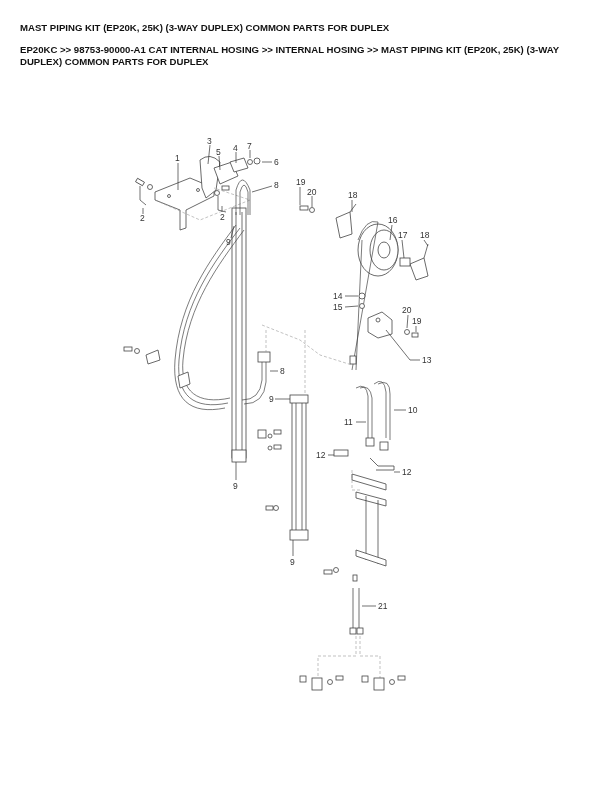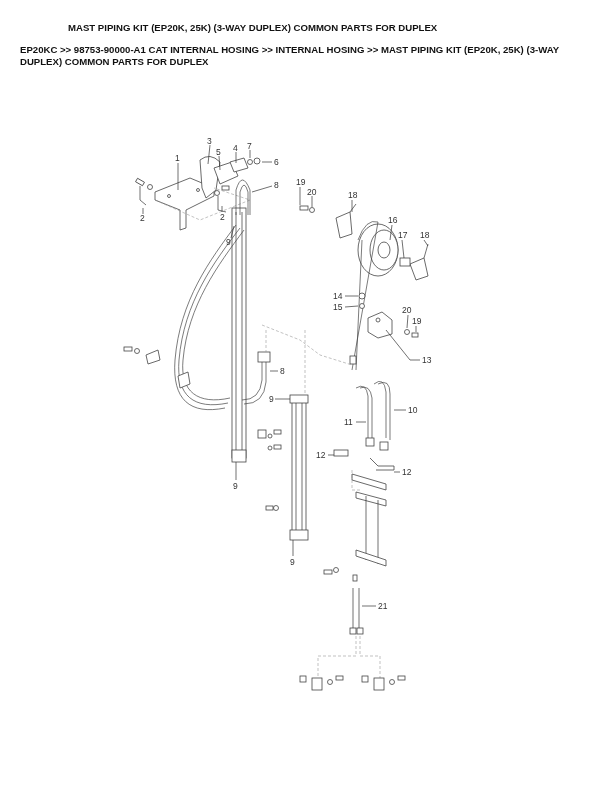--- a/index.html
+++ b/index.html
@@ -1,17 +1,17 @@
 <!DOCTYPE html>
 <html><head>
 <meta charset="utf-8">
 <style>
   html,body{margin:0;padding:0;background:#ffffff;}
   body{width:612px;height:792px;position:relative;overflow:hidden;font-family:"Liberation Sans",sans-serif;color:#111;}
-  .title{position:absolute;left:20px;top:22px;font-size:9.6px;font-weight:bold;letter-spacing:0;margin-left:48px;}
+  .title{position:absolute;left:20px;top:22px;font-size:9.6px;font-weight:bold;letter-spacing:0;}
   .crumb{position:absolute;left:20px;top:44px;width:580px;font-size:9.6px;font-weight:bold;line-height:11.5px;}
   svg.diagram{position:absolute;left:0;top:0;}
   .lbl{font-family:"Liberation Sans",sans-serif;font-size:8.5px;fill:#333;}
   .ln{stroke:#333;stroke-width:0.7;fill:none;}
   .dash{stroke:#999;stroke-width:0.6;fill:none;stroke-dasharray:3 2;}
   .part{stroke:#444;stroke-width:0.8;fill:#fff;}
   .hose{stroke:#444;stroke-width:0.7;fill:none;}
 </style>
 </head>
 <body>

